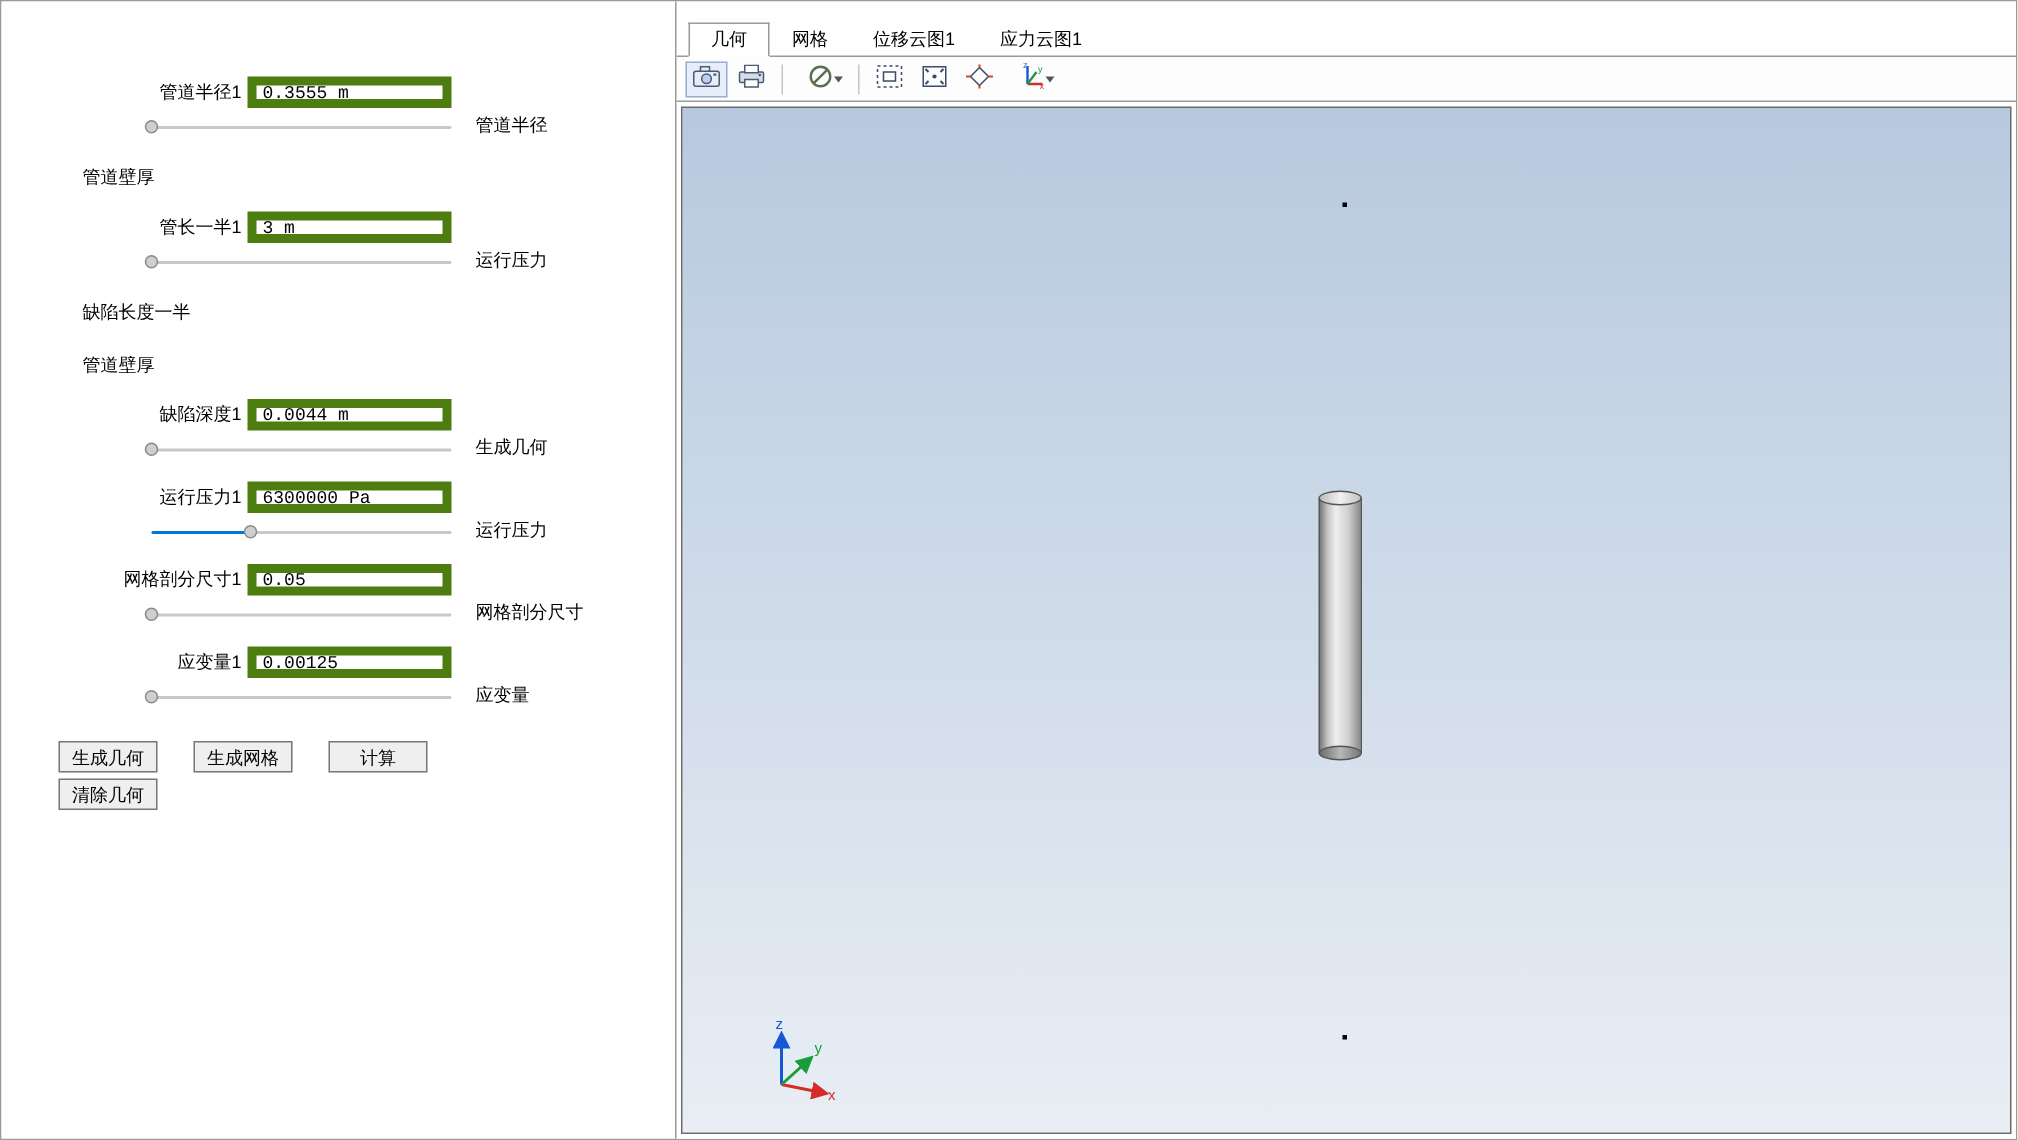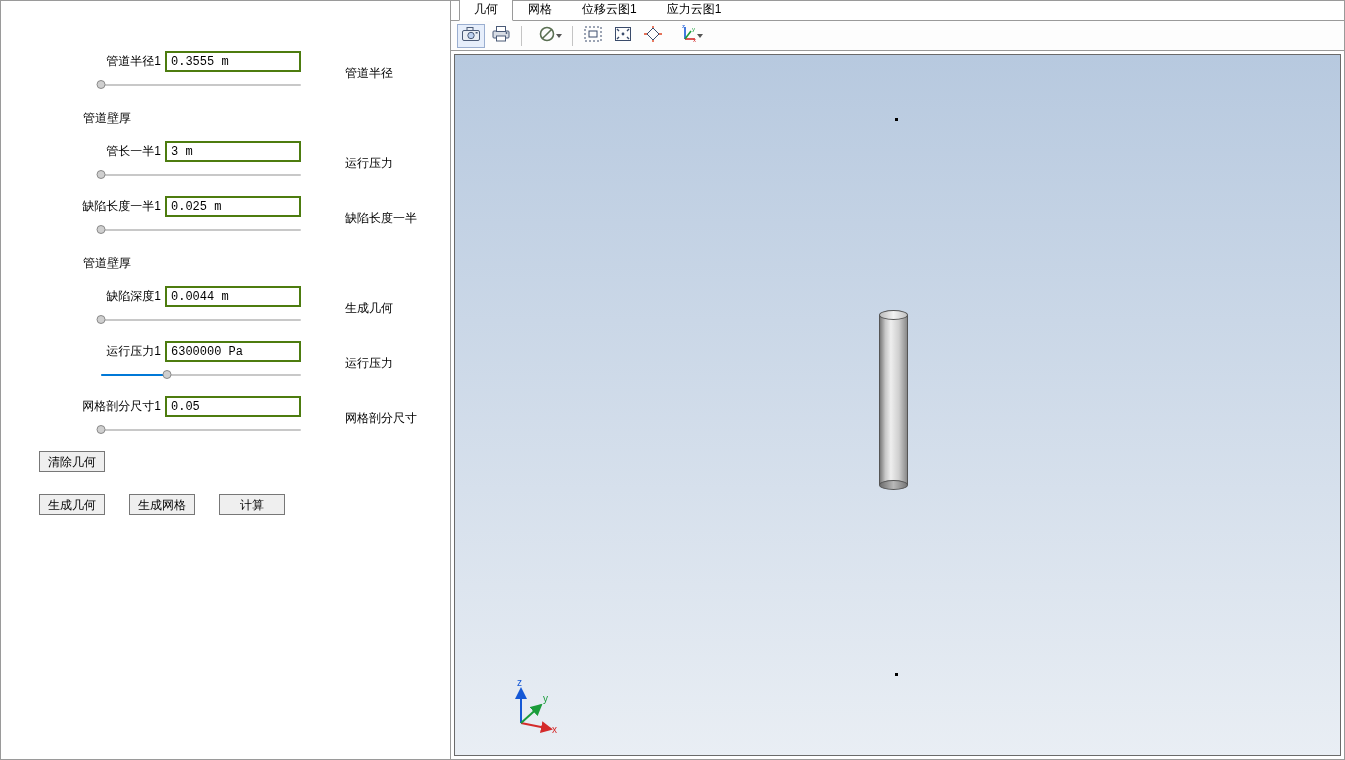--- a/index.html
+++ b/index.html
@@ -19,21 +19,21 @@
   .left-pane {
     width: 450px;
     height: 100%;
     padding: 50px 18px 10px 38px;
     border-right: 1px solid #9a9a9a;
     position: relative;
     background: #ffffff;
   }
   .param-row {
     display: flex;
-    align-items: center;
+    align-items: flex-end;
     margin-bottom: 14px;
     position: relative;
   }
   .param-left {
     display: flex;
     flex-direction: column;
     width: 262px;
   }
   .label-input {
     display: flex;
@@ -41,21 +41,21 @@
     justify-content: flex-end;
   }
   .label-input label {
     font-size: 12px;
     white-space: nowrap;
     margin-right: 4px;
   }
   .label-input input[type="text"] {
     width: 136px;
     height: 21px;
-    border: 2px solid #4d7c0f;
+    border: 6px solid #4d7c0f;
     font-family: "Courier New", monospace;
     font-size: 12px;
     padding: 1px 4px;
     outline: none;
   }
   .slider-row {
     margin-top: 6px;
     margin-left: 62px;
     width: 200px;
   }
@@ -84,21 +84,21 @@
     position: absolute;
     top: 2px;
     width: 9px;
     height: 9px;
     background: #cfcfcf;
     border: 1px solid #8a8a8a;
     border-radius: 50%;
     transform: translateX(-50%);
   }
   .right-label {
-    margin-left: 44px;
+    margin-left: 16px;
     padding-top: 4px;
     font-size: 12px;
     white-space: nowrap;
   }
   .button-row {
     margin-top: 22px;
     display: flex;
     gap: 24px;
   }
   .button-row2 { margin-top: 4px; }
@@ -115,21 +115,21 @@
   }
 
   .right-pane {
     flex: 1;
     height: 100%;
     display: flex;
     flex-direction: column;
     background: #fff;
   }
   .tabbar {
-    height: 20px;
+    height: 37px;
     display: flex;
     align-items: flex-end;
     border-bottom: 1px solid #9a9a9a;
     padding-left: 8px;
   }
   .tab {
     font-size: 12px;
     padding: 2px 14px 2px 14px;
     border: 1px solid transparent;
     position: relative;
@@ -264,99 +264,102 @@
             <div class="slider-track"></div>
             <div class="slider-fill" style="width:0%"></div>
             <div class="slider-thumb" style="left:0%"></div>
           </div>
         </div>
       </div>
       <div class="right-label">运行压力</div>
     </div>
 
     <div class="param-row">
-      <div class="param-left">
-        <div class="label-input">
-          <label>缺陷长度一半1</label>
-          <input type="text" value="0.025 m" style="">
+      <div class="right-label">缺陷长度一半</div>
+    </div>
+
+    <div class="param-row">
+      <div class="right-label">管道壁厚</div>
+    </div>
+
+    <div class="param-row">
+      <div class="param-left">
+        <div class="label-input">
+          <label>缺陷深度1</label>
+          <input type="text" value="0.0044 m" style="">
         </div>
         <div class="slider-row">
           <div class="slider">
             <div class="slider-track"></div>
             <div class="slider-fill" style="width:0%"></div>
             <div class="slider-thumb" style="left:0%"></div>
           </div>
         </div>
       </div>
-      <div class="right-label">缺陷长度一半</div>
-    </div>
-
-    <div class="param-row">
-      <div class="right-label">管道壁厚</div>
-    </div>
-
-    <div class="param-row">
-      <div class="param-left">
-        <div class="label-input">
-          <label>缺陷深度1</label>
-          <input type="text" value="0.0044 m" style="">
+      <div class="right-label">生成几何</div>
+    </div>
+
+    <div class="param-row">
+      <div class="param-left">
+        <div class="label-input">
+          <label>运行压力1</label>
+          <input type="text" value="6300000 Pa" style="">
+        </div>
+        <div class="slider-row">
+          <div class="slider">
+            <div class="slider-track"></div>
+            <div class="slider-fill" style="width:33%"></div>
+            <div class="slider-thumb" style="left:33%"></div>
+          </div>
+        </div>
+      </div>
+      <div class="right-label">运行压力</div>
+    </div>
+
+    <div class="param-row">
+      <div class="param-left">
+        <div class="label-input">
+          <label>网格剖分尺寸1</label>
+          <input type="text" value="0.05" style="">
         </div>
         <div class="slider-row">
           <div class="slider">
             <div class="slider-track"></div>
             <div class="slider-fill" style="width:0%"></div>
             <div class="slider-thumb" style="left:0%"></div>
           </div>
         </div>
       </div>
-      <div class="right-label">生成几何</div>
-    </div>
-
-    <div class="param-row">
-      <div class="param-left">
-        <div class="label-input">
-          <label>运行压力1</label>
-          <input type="text" value="6300000 Pa" style="">
-        </div>
-        <div class="slider-row">
-          <div class="slider">
-            <div class="slider-track"></div>
-            <div class="slider-fill" style="width:33%"></div>
-            <div class="slider-thumb" style="left:33%"></div>
-          </div>
-        </div>
-      </div>
-      <div class="right-label">运行压力</div>
-    </div>
-
-    <div class="param-row">
-      <div class="param-left">
-        <div class="label-input">
-          <label>网格剖分尺寸1</label>
-          <input type="text" value="0.05" style="">
+      <div class="right-label">网格剖分尺寸</div>
+    </div>
+
+    <div class="param-row">
+      <div class="param-left">
+        <div class="label-input">
+          <label>应变量1</label>
+          <input type="text" value="0.00125" style="">
         </div>
         <div class="slider-row">
           <div class="slider">
             <div class="slider-track"></div>
             <div class="slider-fill" style="width:0%"></div>
             <div class="slider-thumb" style="left:0%"></div>
           </div>
         </div>
       </div>
-      <div class="right-label">网格剖分尺寸</div>
-    </div>
-
-
-    <div class="button-row button-row2">
-      <button class="btn">清除几何</button>
-    </div>
+      <div class="right-label">应变量</div>
+    </div>
+
     <div class="button-row">
       <button class="btn">生成几何</button>
       <button class="btn">生成网格</button>
       <button class="btn">计算</button>
+    </div>
+    <div class="button-row button-row2">
+      <button class="btn">清除几何</button>
     </div>
 
   </div>
 
   <div class="right-pane">
     <div class="tabbar">
       <div class="tab active">几何</div>
       <div class="tab">网格</div>
       <div class="tab">位移云图1</div>
       <div class="tab">应力云图1</div>

